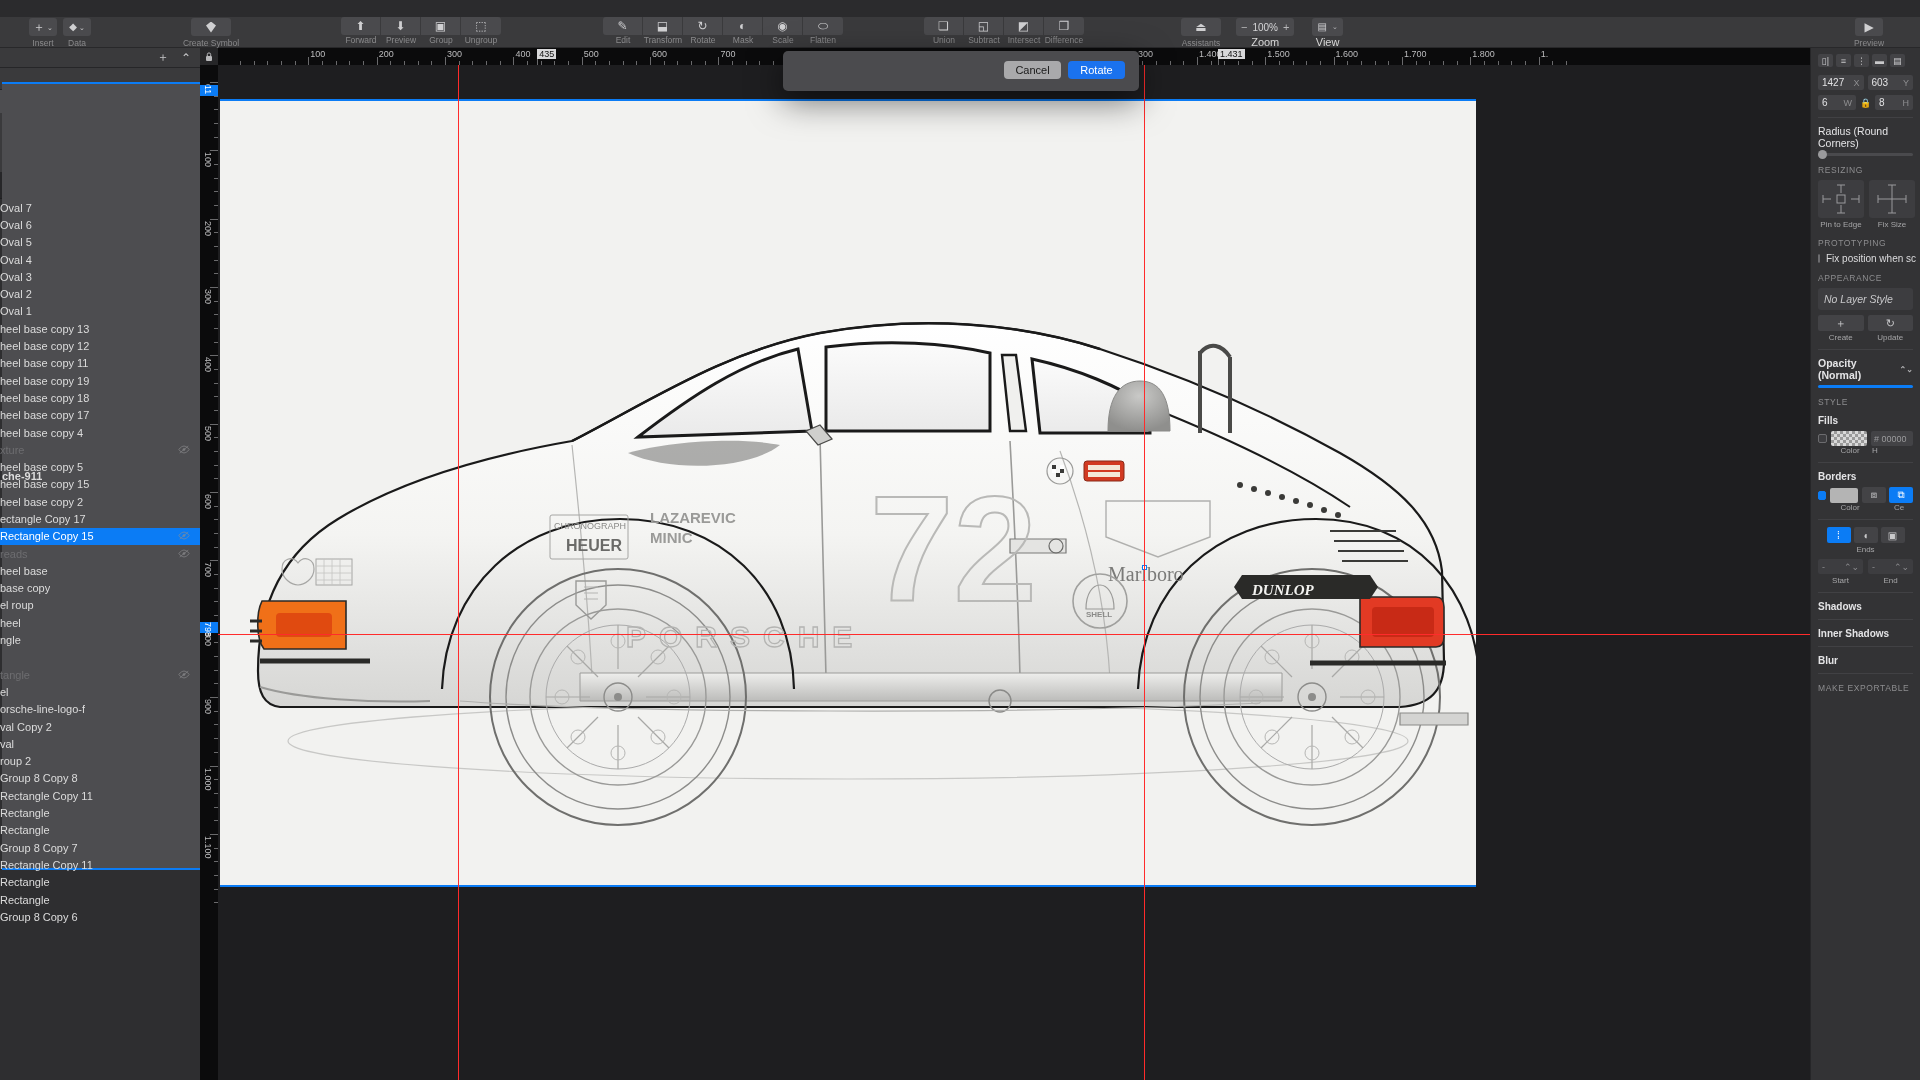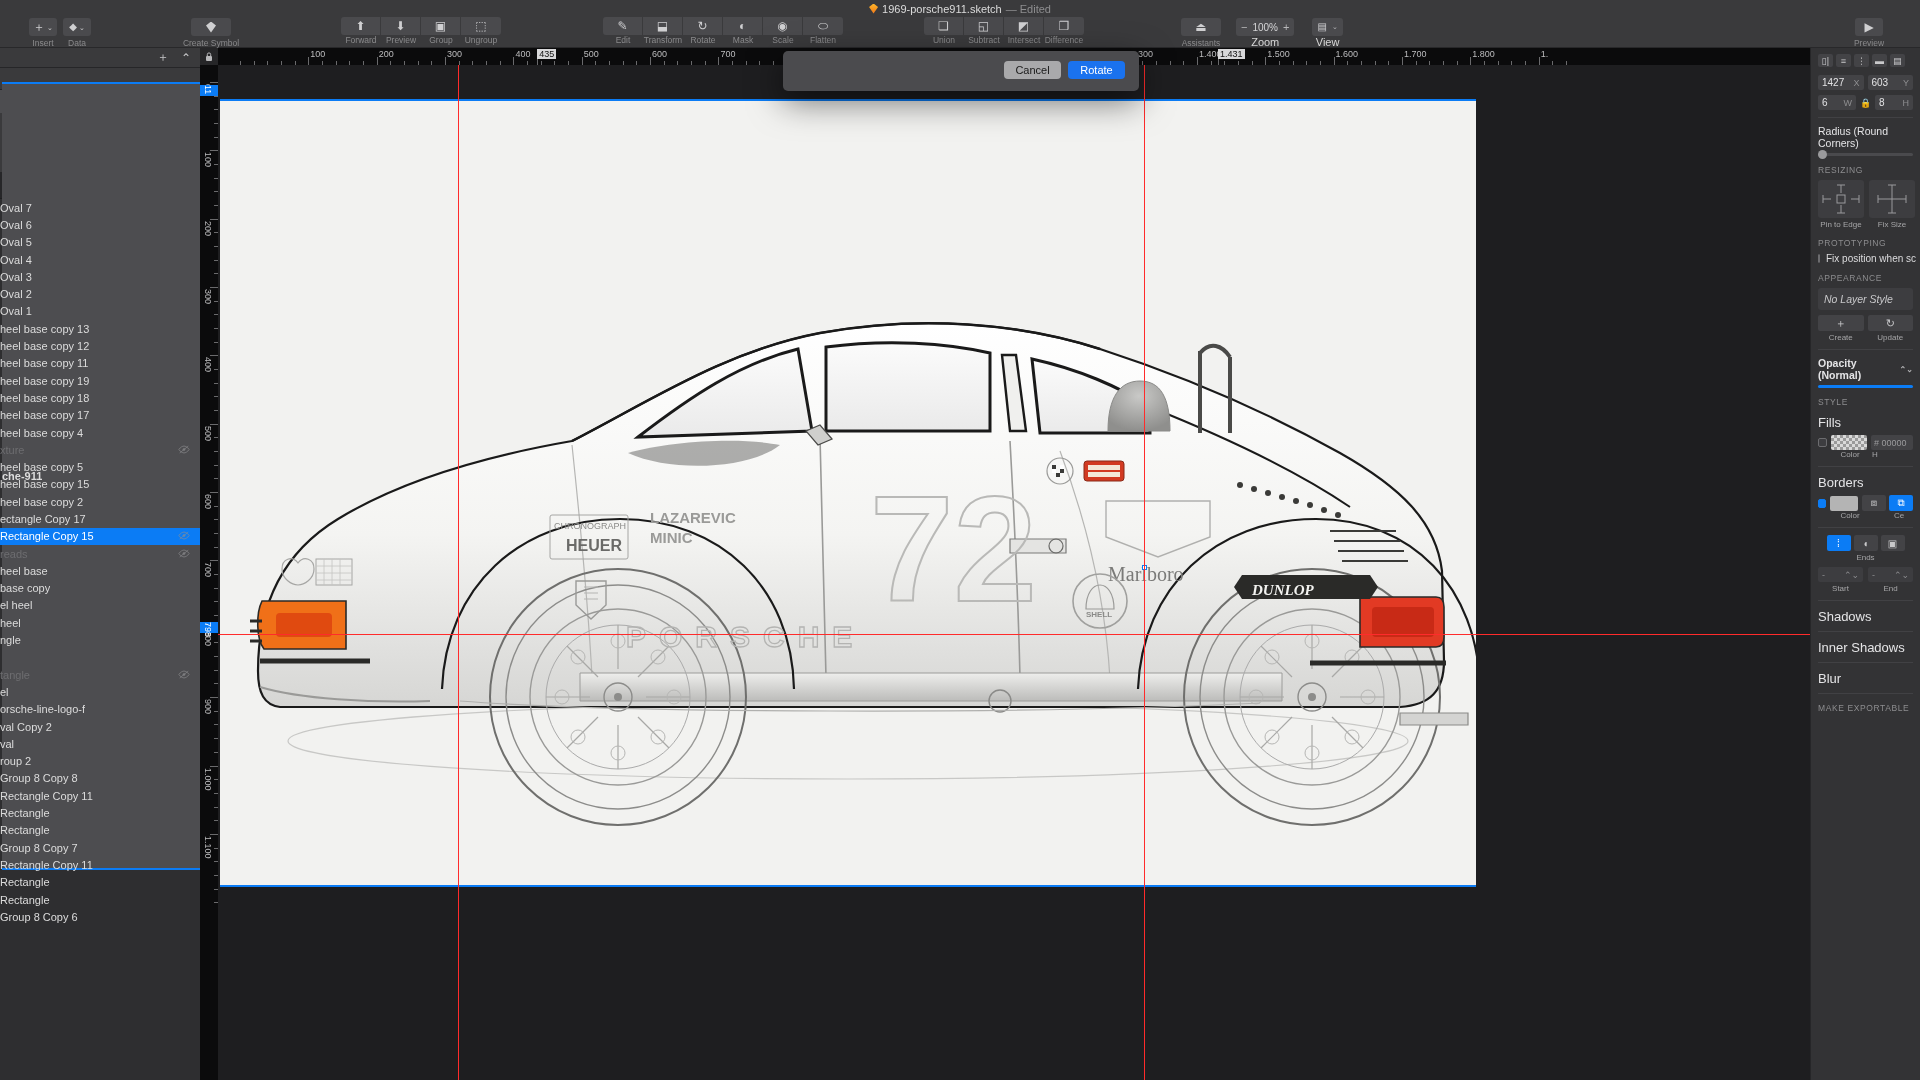--- a/index.html
+++ b/index.html
@@ -112,21 +112,21 @@
   .insp-pad { padding:6px 7px; }
   .align-row { display:flex; gap:3px; align-items:center; margin-bottom:8px; }
   .align-row .ai { width:15px; height:13px; border-radius:2px; background:#434346;
     display:flex;align-items:center;justify-content:center; color:#c9c9cb; font-size:9px; }
   .field-row { display:flex; gap:4px; margin-bottom:5px; align-items:center; }
   .fld { flex:1; height:15px; background:#434346; border-radius:2px; display:flex;
     align-items:center; padding:0 4px; font-size:10px; color:#e2e2e4; justify-content:space-between; }
   .fld .suffix { color:#8e8e90; font-size:9px; }
   .lock-ic { color:#c0c0c2; font-size:9px; }
   .sec-title { font-size:8.5px; letter-spacing:.6px; color:#8d8d8f; margin:9px 0 5px; }
-  .sec-head { font-size:13px; font-weight:normal; color:#e4e4e6; margin:8px 0 5px; }
+  .sec-head { font-size:10px; font-weight:bold; color:#e4e4e6; margin:8px 0 5px; }
   .divider { height:1px; background:#414144; margin:7px 0; }
   .slider { height:3px; background:#4a4a4d; border-radius:2px; position:relative; margin:4px 0 2px; }
   .slider .knob { position:absolute; left:0; top:-3px; width:9px; height:9px; border-radius:50%; background:#9a9a9c; }
   .slider.full { background:#0b7cf5; }
   .resize-row { display:flex; gap:5px; }
   .resize-box { width:46px; }
   .resize-box .bx { height:38px; background:#3d3d40; border-radius:3px; position:relative; }
   .resize-box .cap { font-size:8px; color:#a6a6a8; text-align:center; margin-top:2px; white-space:nowrap; }
   .chk { width:9px; height:9px; border:1px solid #6c6c6f; border-radius:2px; background:#3d3d40;
     display:inline-block; vertical-align:middle; }
@@ -191,27 +191,20 @@
   .mbtn.primary { background:#1a72ee; color:#fff; }
 
   
   .car { position:absolute; left:0; top:0; width:1256px; height:788px; }
 </style>
 </head>
 <body>
 
 <div class="app">
 
-  <div class="titlebar">
-    <div class="doc">
-      <span class="sketch-diamond"></span>
-      <span>1969-porsche911.sketch</span>
-      <span class="edited">— Edited</span>
-    </div>
-  </div>
 
   <div class="toolbar">
 
     <div class="tgroup" style="left:26px;">
       <div class="tbtn">
         <div class="ibox">
             <span class="glyph">＋</span>
             <span class="glyph" style="font-size:7px;margin-left:2px;">⌄</span>
           </div>
         <div class="lbl">Insert</div>
@@ -442,21 +435,21 @@
             </svg>
           </span>
         </div>
         <div class="layer-row">
           <span class="nm">heel base</span>
         </div>
         <div class="layer-row">
           <span class="nm"> base copy</span>
         </div>
         <div class="layer-row">
-          <span class="nm">el heel</span>
+          <span class="nm">el roup</span>
         </div>
         <div class="layer-row">
           <span class="nm">heel</span>
         </div>
         <div class="layer-row">
           <span class="nm">ngle</span>
         </div>
         <div class="layer-row">
           <span class="nm"></span>
         </div>

